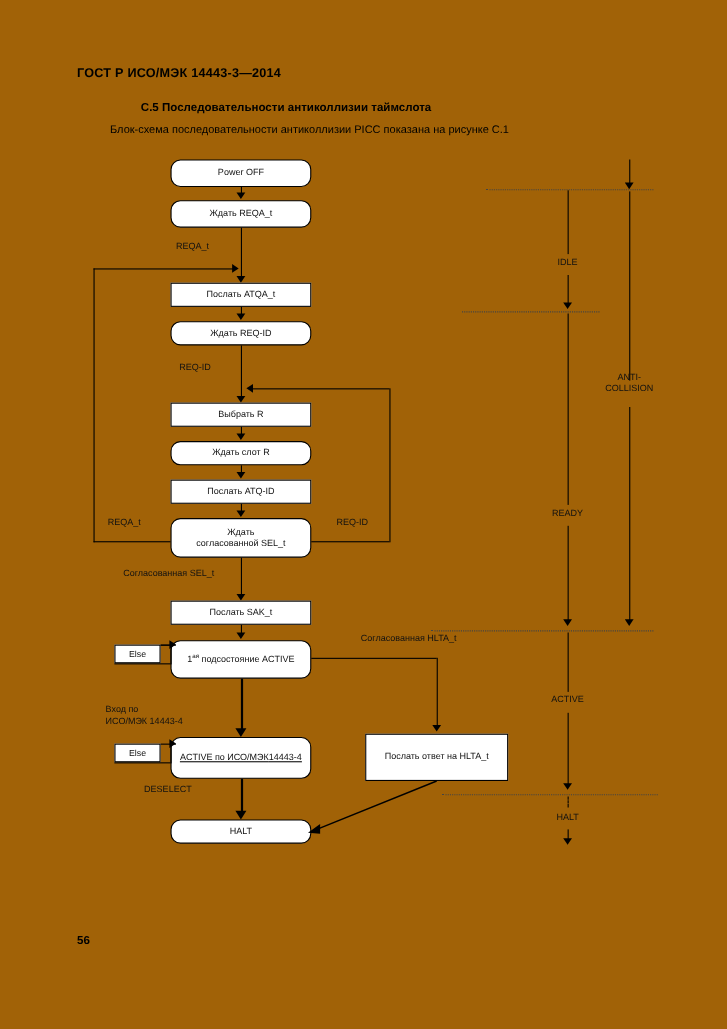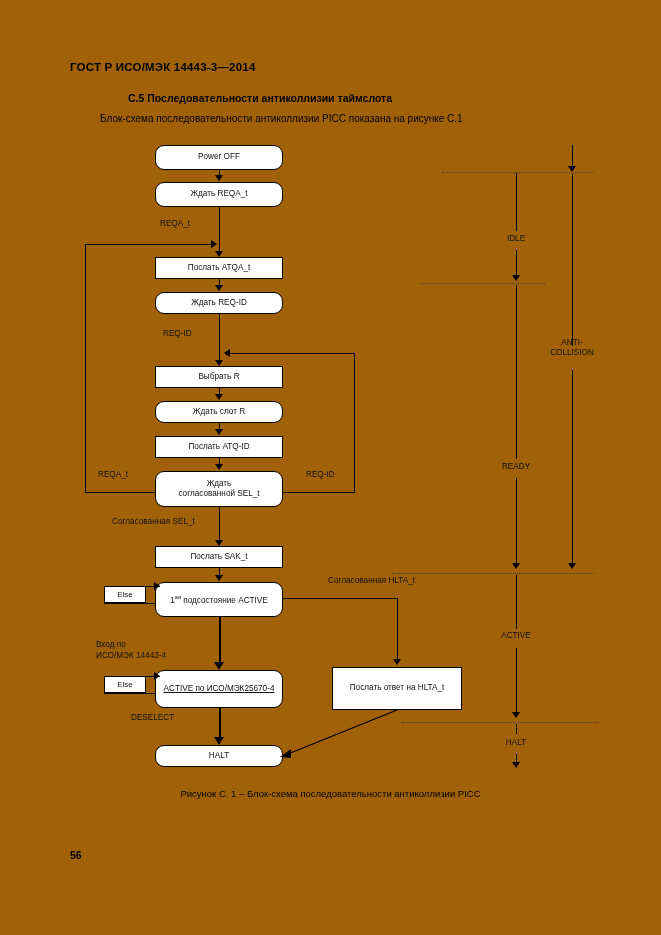--- a/index.html
+++ b/index.html
@@ -116,21 +116,21 @@
 
   <div class="node round" style="left:155px;top:582px;width:128px;height:35px;">
     <span><span>1</span><span class="sup">ая</span><span> подсостояние ACTIVE</span></span>
   </div>
 
   <div class="vline" style="left:219px;top:617px;height:48px;border-left-width:2.2px;"></div>
   <div class="ahead-d" style="left:214px;top:662px;border-left-width:5px;border-right-width:5px;border-top-width:8px;"></div>
 
   <div class="node round" style="left:155px;top:670px;width:128px;height:38px;flex-direction:row;text-decoration:underline;">
     <span>ACTIVE по ИСО/МЭК</span>
-    <span>25670-4</span>
+    <span>14443-4</span>
   </div>
 
   <div class="vline" style="left:219px;top:708px;height:32px;border-left-width:2.2px;"></div>
   <div class="ahead-d" style="left:214px;top:737px;border-left-width:5px;border-right-width:5px;border-top-width:8px;"></div>
   <div class="edge-label" style="left:131px;top:713px;">DESELECT</div>
 
   <div class="node round" style="left:155px;top:745px;width:128px;height:22px;">
     <span>HALT</span>
   </div>
 
@@ -209,16 +209,15 @@
   <div class="vline thin" style="left:516px;top:575px;height:54px;"></div>
   <div class="state-label" style="left:491px;top:631px;width:50px;">ACTIVE</div>
   <div class="vline thin" style="left:516px;top:648px;height:67px;"></div>
   <div class="ahead-d" style="left:512px;top:712px;"></div>
 
   <div class="vline thin" style="left:516px;top:724px;height:10px;border-left-style:dashed;"></div>
   <div class="state-label" style="left:495px;top:738px;width:42px;">HALT</div>
   <div class="vline thin" style="left:516px;top:754px;height:11px;"></div>
   <div class="ahead-d" style="left:512px;top:762px;"></div>
 
-  <div class="fig-caption">Рисунок С. 1 – Блок-схема последовательности антиколлизии PICC</div>
   <div class="page-num">56</div>
 
 </div>
 
 </body></html>

